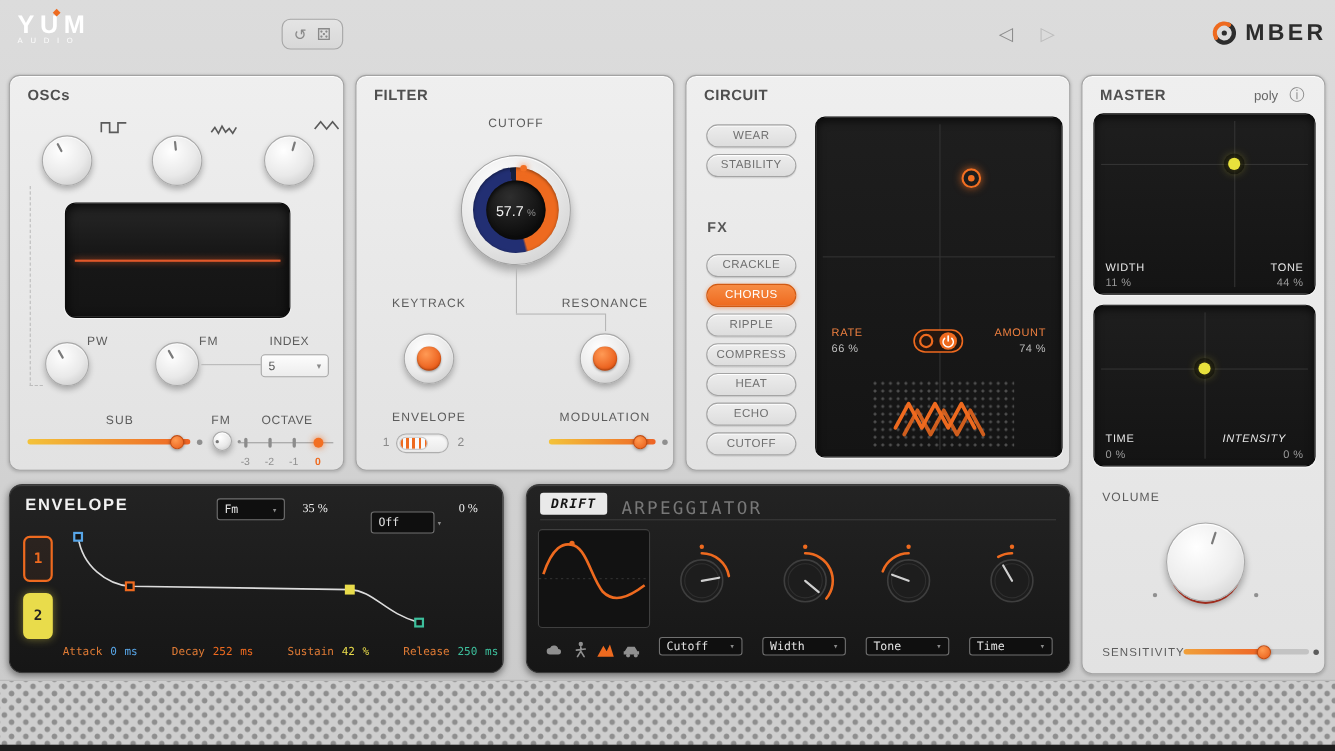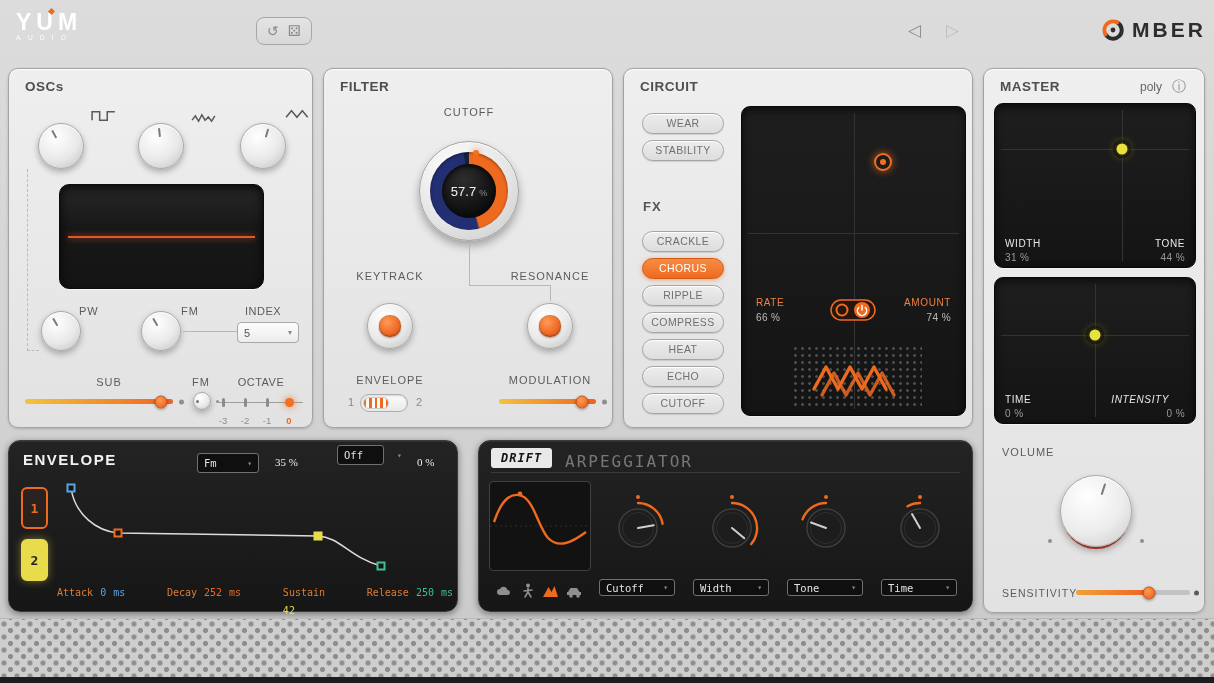--- a/index.html
+++ b/index.html
@@ -339,21 +339,21 @@
 <div class="panel" style="left:983px;top:68px;width:222px;height:545px;">
   <div class="ptitle">MASTER</div>
   <span class="abs" style="right:42px;top:11px;font-size:12px;color:#666;">poly</span>
   <span class="abs" style="right:18px;top:9px;font-size:14px;color:#8a8a8a;">ⓘ</span>
 
   <div class="xypad" style="left:10px;top:34px;width:202px;height:165px;">
     <div class="cross-v" style="left:127px;"></div>
     <div class="cross-h" style="top:45px;"></div>
     <div class="dot-yellow" style="left:127px;top:45px;"></div>
     <div class="pad-lab" style="left:10px;bottom:18px;">WIDTH</div>
-    <div class="pad-val" style="left:10px;bottom:4px;">31 %</div>
+    <div class="pad-val" style="left:10px;bottom:4px;">11 %</div>
     <div class="pad-lab" style="right:10px;bottom:18px;">TONE</div>
     <div class="pad-val" style="right:10px;bottom:4px;text-align:right;">44 %</div>
   </div>
 
   <div class="xypad" style="left:10px;top:208px;width:202px;height:147px;">
     <div class="cross-v" style="left:100px;"></div>
     <div class="cross-h" style="top:57px;"></div>
     <div class="dot-yellow" style="left:100px;top:57px;"></div>
     <div class="pad-lab" style="left:10px;bottom:18px;">TIME</div>
     <div class="pad-val" style="left:10px;bottom:4px;">0 %</div>
@@ -377,21 +377,21 @@
 
 <div class="dark-panel" style="left:8px;top:440px;width:450px;height:172px;">
   <div class="abs" style="left:14px;top:10px;font-size:15px;font-weight:bold;color:#f2f2f2;letter-spacing:1.5px;">ENVELOPE</div>
 
   <div class="dd-dark" style="left:188px;top:12px;width:62px;height:20px;">
     <span>Fm</span>
     <span class="chev">▾</span>
   </div>
   <span class="abs mono" style="left:266px;top:15px;font-size:11px;color:#eee;">35 %</span>
 
-  <div class="dd-dark" style="left:328px;top:4px;width:47px;height:20px;gap:29px;">
+  <div class="dd-dark" style="left:328px;top:24px;width:58px;height:20px;gap:29px;">
     <span>Off</span>
     <span class="chev">▾</span>
   </div>
   <span class="abs mono" style="left:408px;top:15px;font-size:11px;color:#eee;">0 %</span>
 
   <div class="env-tab t1" style="left:12px;top:46px;">1</div>
   <div class="env-tab t2" style="left:12px;top:98px;">2</div>
 
   <svg class="abs" style="left:48px;top:40px;" width="398" height="100" viewBox="0 0 398 100">
     <path d="M14,7 C18,34 40,50 61,52 L261,55 C283,56 292,76 324,85" fill="none" stroke="#dcdcdc" stroke-width="1.5"></path>
@@ -405,21 +405,21 @@
     <span style="display:flex;gap:7px;">
       <span class="env-lab">Attack</span>
       <span class="env-val" style="color:#58a6e8;">0</span>
       <span class="env-val" style="color:#58a6e8;">ms</span>
     </span>
     <span style="display:flex;gap:7px;">
       <span class="env-lab">Decay</span>
       <span class="env-val" style="color:#ee6a1f;">252</span>
       <span class="env-val" style="color:#ee6a1f;">ms</span>
     </span>
-    <span style="display:flex;gap:7px;flex-direction:column;">
+    <span style="display:flex;gap:7px;">
       <span class="env-lab">Sustain</span>
       <span class="env-val" style="color:#e9dc4b;">42</span>
       <span class="env-val" style="color:#e9dc4b;">%</span>
     </span>
     <span style="display:flex;gap:7px;">
       <span class="env-lab">Release</span>
       <span class="env-val" style="color:#3dbf9c;">250</span>
       <span class="env-val" style="color:#3dbf9c;">ms</span>
     </span>
   </div>

